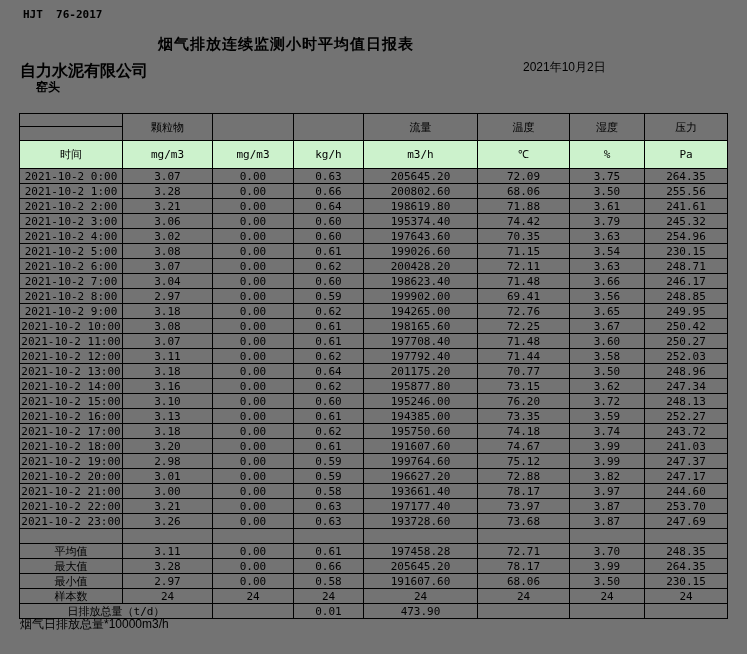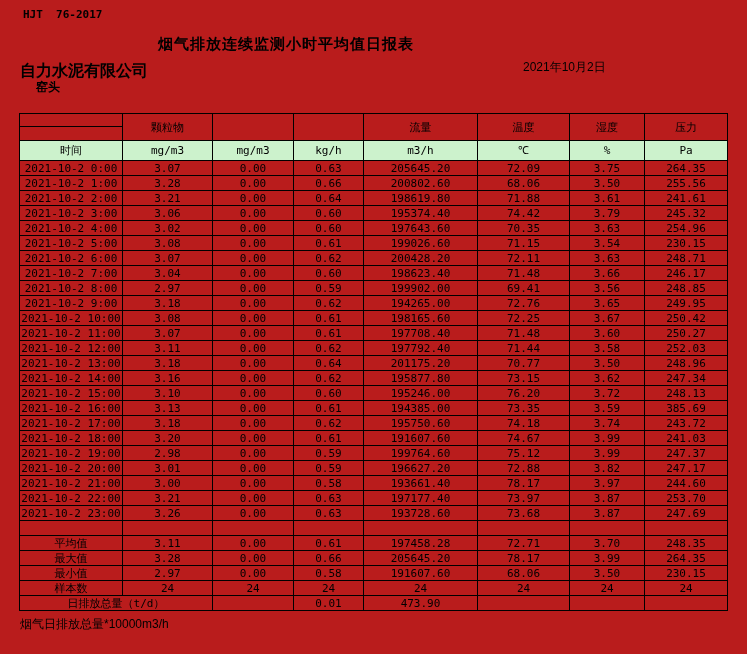--- a/index.html
+++ b/index.html
@@ -1,36 +1,36 @@
 <!DOCTYPE html>
 <html style="--green: #CCF2CC;"><head>
 <meta charset="utf-8">
 <style>
   * { margin:0; padding:0; box-sizing:border-box; }
   html,body { background:#ffffff; }
   body { font-family:"Liberation Sans", sans-serif; color:#000; }
-  .page { position:relative; width:747px; height:654px; background:#b91c1c; overflow:hidden; }
+  .page { position:relative; width:747px; height:654px; background:#737373; overflow:hidden; }
 
   .std-no { position:absolute; left:23px; top:8px; font-size:11px; font-weight:bold;
             font-family:"DejaVu Sans Mono", monospace; white-space:pre; }
   .title  { position:absolute; left:158px; top:35px; font-size:15px; font-weight:bold; letter-spacing:1px; }
   .company{ position:absolute; left:20px; top:61px; font-size:16px; font-weight:bold; }
   .date   { position:absolute; left:523px; top:59px; font-size:12px; }
   .loc    { position:absolute; left:36px; top:79px; font-size:12px; font-weight:bold; }
 
   table.report { position:absolute; left:19px; top:113px; width:708px;
                  border-collapse:collapse; table-layout:fixed; }
   table.report td { border:1px solid #000; height:15px; font-size:11px;
                     text-align:center; vertical-align:middle; overflow:hidden;
                     font-family:"DejaVu Sans Mono","Liberation Mono", monospace;
                     line-height:13px; padding:0 1px; }
   tr.grp1 td { height:13px;margin-left:9px; }
   tr.grp2 td { height:14px; }
   td.cjk { font-family:"Liberation Sans", sans-serif; }
-  tr.units td { background:var(--green,#CCF2CC); height:20px; }
+  tr.units td { background:var(--green,#CCF2CC); height:28px; }
   td.left { text-align:left; }
 
   .note  { position:absolute; left:20px; top:616px; font-size:12px; }
   .sign  { position:absolute; left:20px; top:636px; font-size:13px; width:500px; }
   .sign .unit2 { position:absolute; left:185px; top:0; }
 </style>
 </head>
 <body>
 
 <div class="page">
@@ -257,21 +257,21 @@
         </tr>
 
         <tr>
           <td>2021-10-2 16:00</td>
           <td>3.13</td>
           <td>0.00</td>
           <td>0.61</td>
           <td>194385.00</td>
           <td>73.35</td>
           <td>3.59</td>
-          <td>385.69</td>
+          <td>252.27</td>
         </tr>
 
         <tr>
           <td>2021-10-2 17:00</td>
           <td>3.18</td>
           <td>0.00</td>
           <td>0.62</td>
           <td>195750.60</td>
           <td>74.18</td>
           <td>3.74</td>

